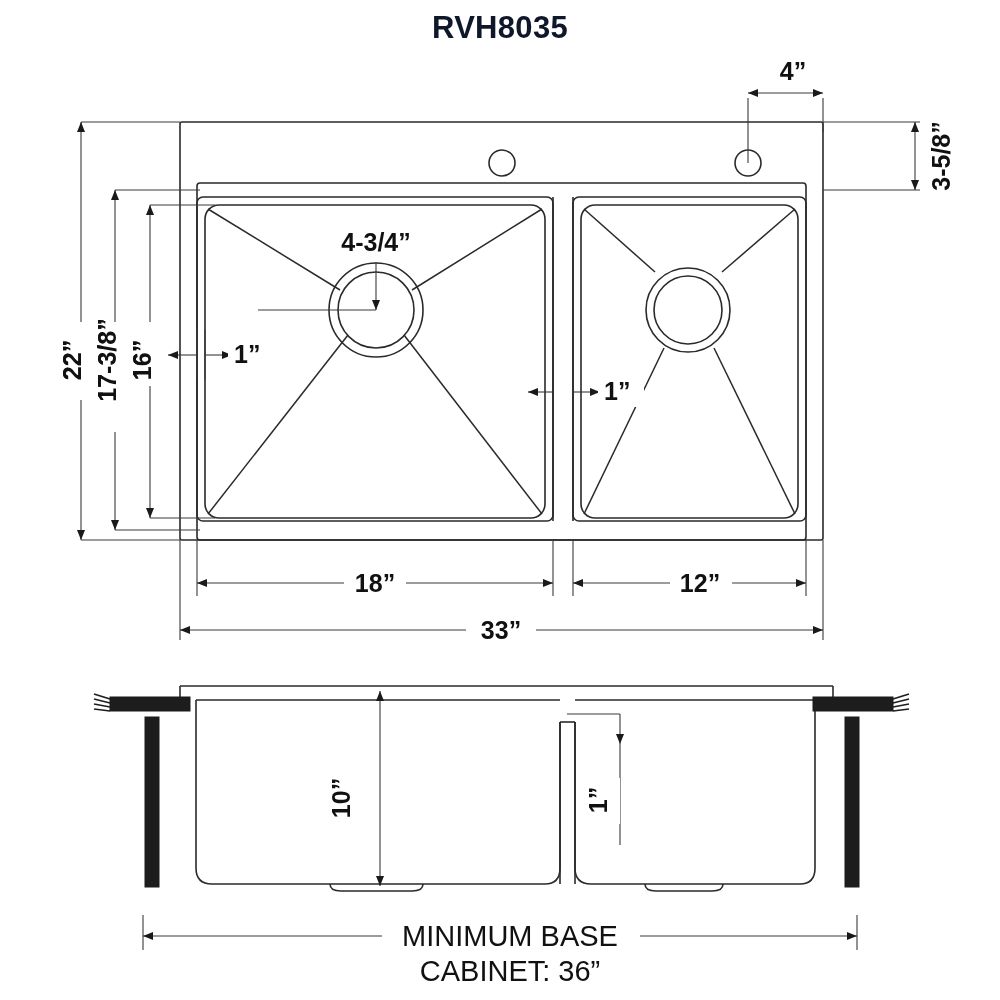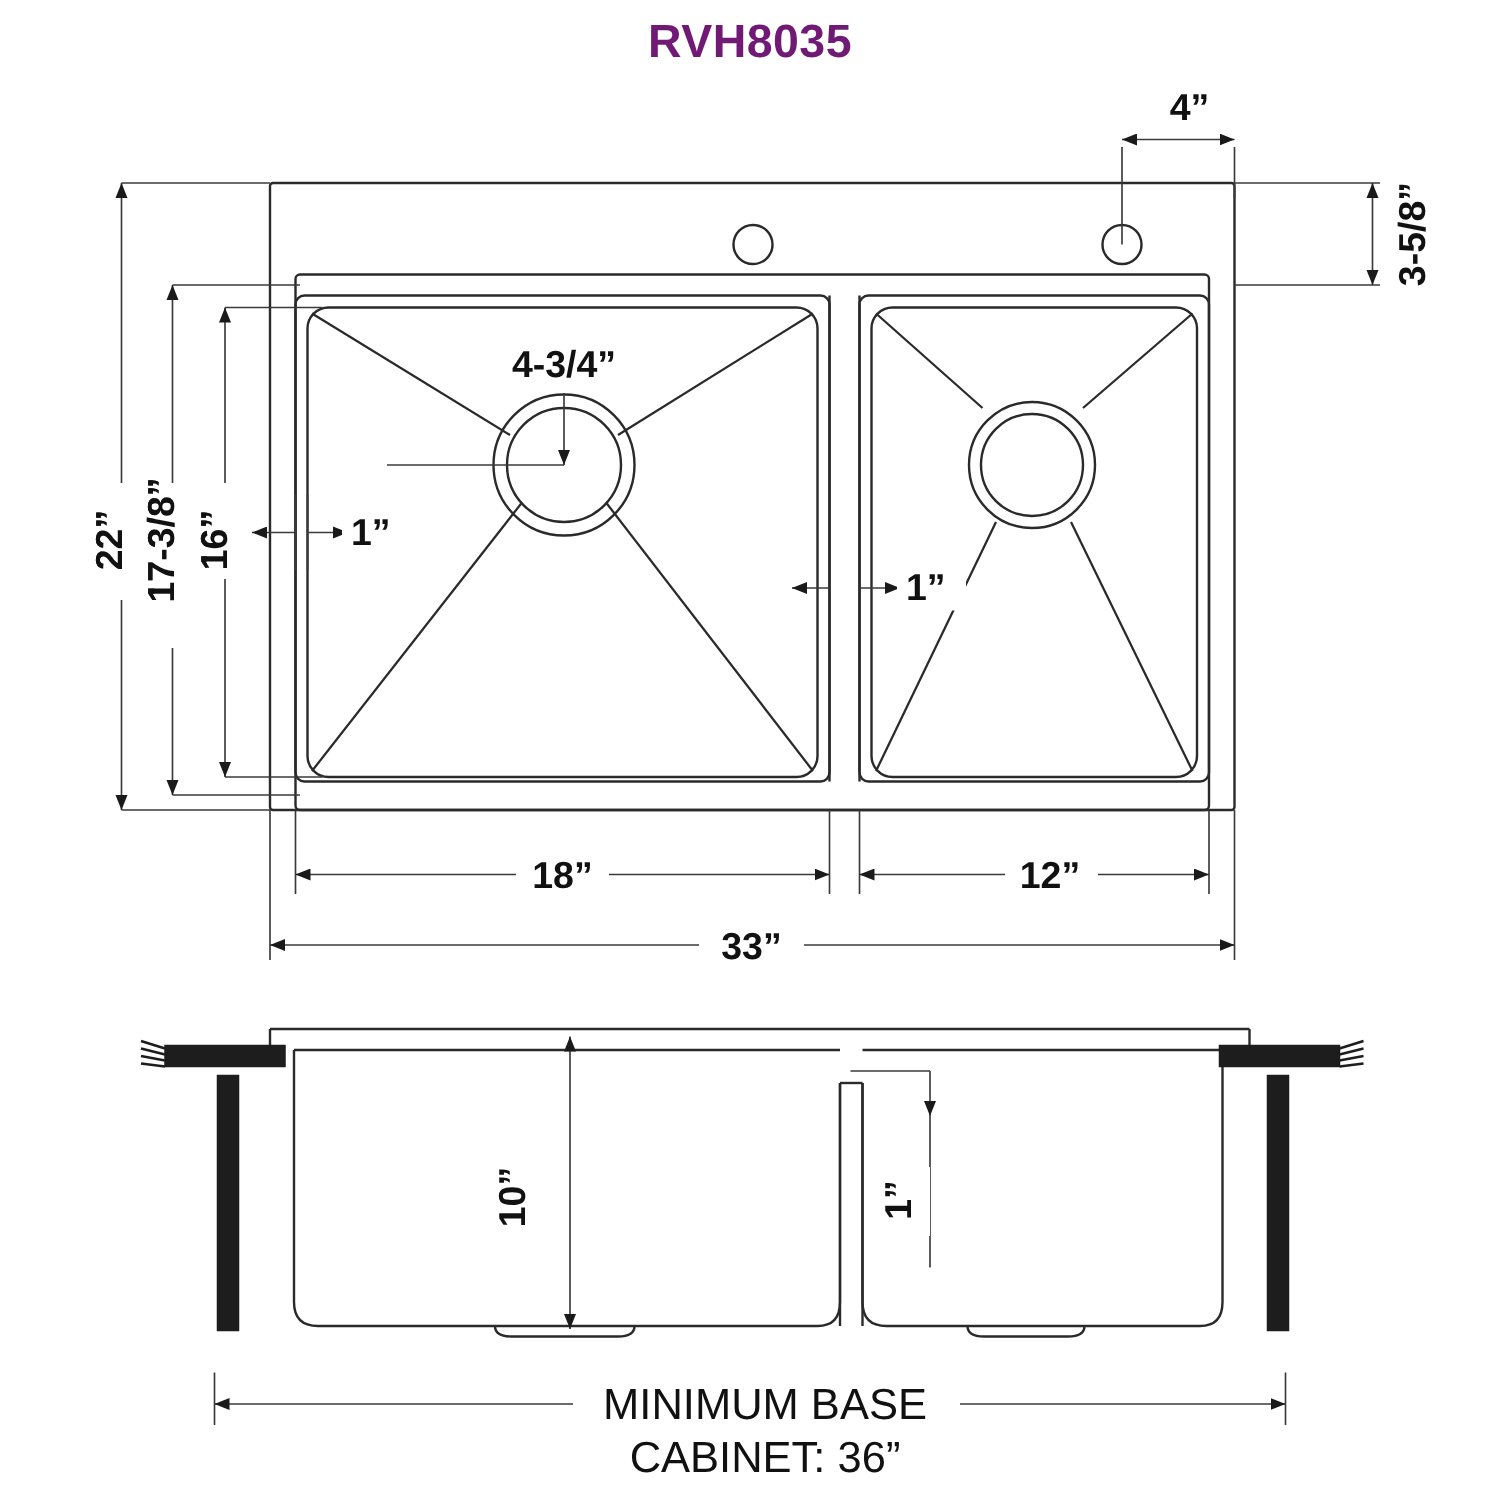--- a/index.html
+++ b/index.html
@@ -21,21 +21,21 @@
     background: #ffffff;
   }
   #title {
     position: absolute;
     top: 10px;
     left: 0;
     width: 1000px;
     text-align: center;
     font-size: 31px;
     font-weight: bold;
-    color: #701a75;
+    color: #0f172a;
     letter-spacing: 0.3px;
     font-family: "Liberation Sans", sans-serif;
   }
   svg {
     position: absolute;
     top: 0;
     left: 0;
     display: block;
   }
   .dimtext {

